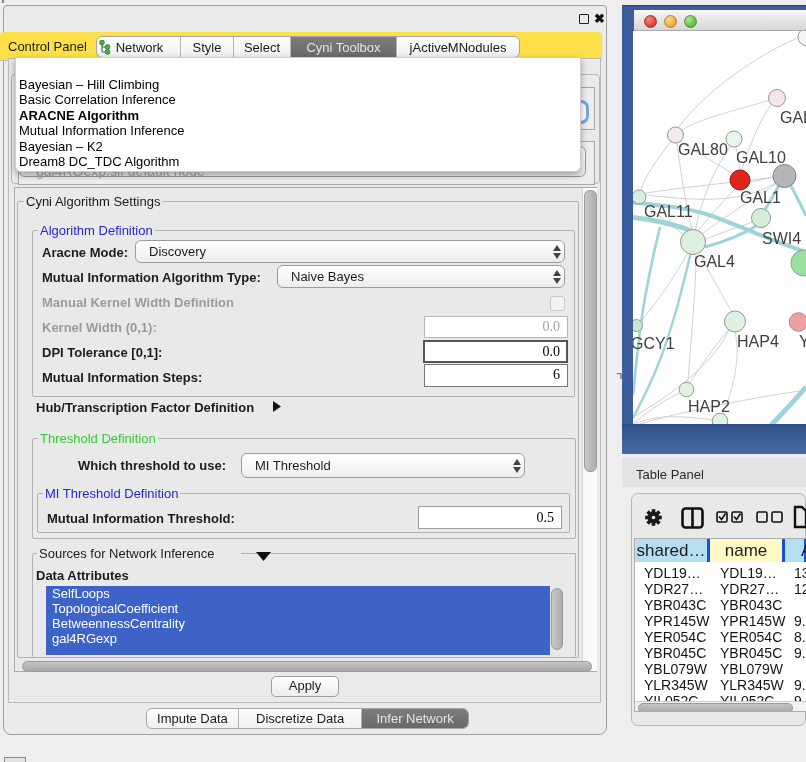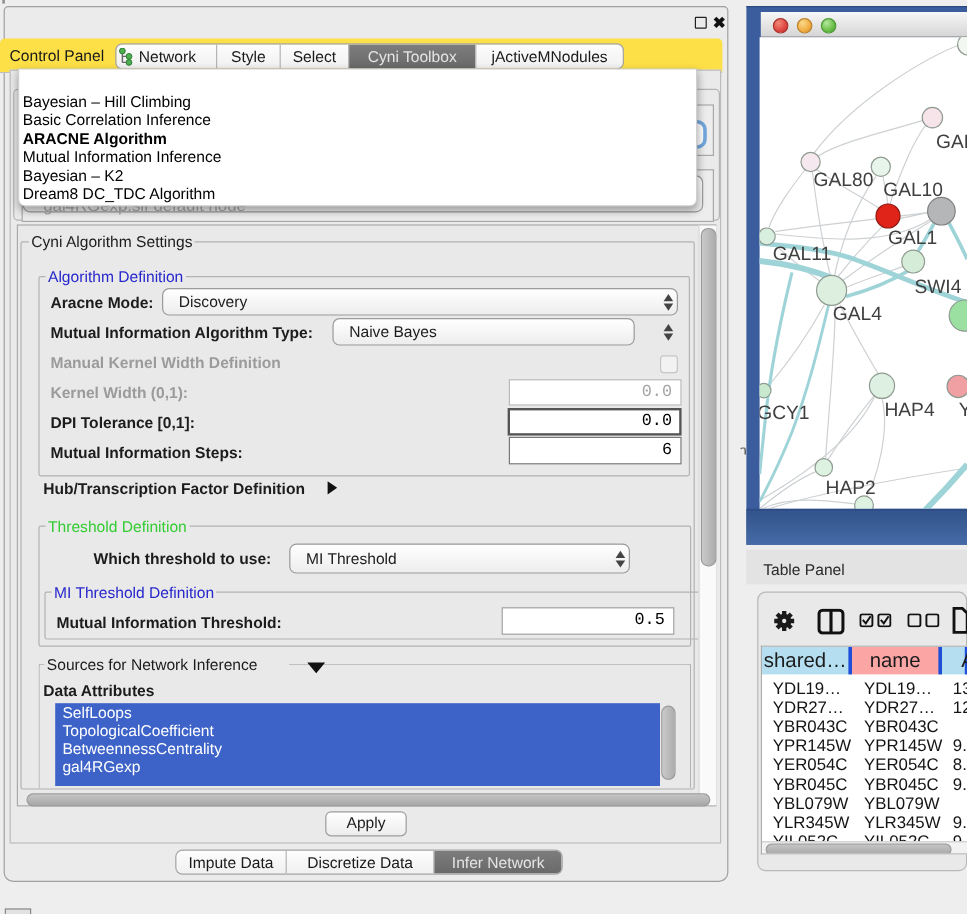--- a/index.html
+++ b/index.html
@@ -40,21 +40,21 @@
        border:1px solid #cfcfcf;border-radius:0 0 6px 6px;box-sizing:border-box;
        box-shadow:0 3px 7px rgba(0,0,0,0.35);}
   #popup .hint{position:absolute;left:180px;top:3px;color:#a9a9a9;}
   #popup .li{position:absolute;left:3px;font-size:13px;color:#000;white-space:nowrap;}
   
   #viewport{left:14px;top:187px;width:583px;height:485px;border:1px solid #ababab;
        background:#e9e9e9;box-sizing:border-box;}
   .group{position:absolute;border:1px solid #b2b2b2;border-radius:2px;}
   .gtitle{position:absolute;top:-8px;background:#e9e9e9;padding:0 2px;white-space:nowrap;}
   .fld{position:absolute;background:#fff;box-sizing:border-box;text-align:right;
-       font-size:14px;font-family:Liberation Mono, monospace;}
+       font-size:14px;font-family:Liberation Serif, serif;}
   .arrows{position:absolute;width:9px;height:14px;}
   .arrows:before,.arrows:after{content:"";position:absolute;left:0;border-left:4.5px solid transparent;
        border-right:4.5px solid transparent;}
   .arrows:before{top:0;border-bottom:6px solid #444;}
   .arrows:after{bottom:0;border-top:6px solid #444;}
   
   .sb-v{position:absolute;background:#fafafa;border-left:1px solid #d5d5d5;}
   .thumb-v{position:absolute;background:linear-gradient(90deg,#c9c9c9,#adadad);border:1px solid #9a9a9a;border-radius:6px;}
   .thumb-h{position:absolute;background:linear-gradient(#c4c4c4,#a8a8a8);border:1px solid #9a9a9a;border-radius:6px;}
   
@@ -136,21 +136,21 @@
   <span class="gtitle" style="left:5px;color:#2727cc;">Algorithm Definition</span>
 </div>
 
 <div class="abs b" style="left:42px;top:245px;">Aracne Mode:</div>
 <div class="abs combo" style="left:135px;top:240px;width:430px;height:23px;">
   <span style="position:absolute;left:13px;top:3px;">Discovery</span>
   <span class="arrows" style="left:417px;top:4px;"></span>
 </div>
 
 <div class="abs b" style="left:42px;top:270px;">Mutual Information Algorithm Type:</div>
-<div class="abs combo" style="left:277px;top:265px;width:252px;height:23px;">
+<div class="abs combo" style="left:277px;top:265px;width:288px;height:23px;">
   <span style="position:absolute;left:13px;top:3px;">Naive Bayes</span>
   <span class="arrows" style="left:275px;top:4px;"></span>
 </div>
 
 <div class="abs b gray" style="left:42px;top:295px;">Manual Kernel Width Definition</div>
 <div class="abs" style="left:550px;top:296px;width:13px;height:13px;background:#f2f2f2;
      border:1px solid #c6c6c6;border-radius:3px;"></div>
 
 <div class="abs b gray" style="left:42px;top:320px;">Kernel Width (0,1):</div>
 <div class="abs fld" style="left:424px;top:316px;width:144px;height:22px;border:1px solid #b8b8b8;
@@ -171,21 +171,21 @@
 
 <div class="abs group" style="left:32px;top:438px;width:542px;height:99px;">
   <span class="gtitle" style="left:5px;color:#33cc33;">Threshold Definition</span>
 </div>
 <div class="abs b" style="left:78px;top:458px;">Which threshold to use:</div>
 <div class="abs combo" style="left:241px;top:453px;width:284px;height:25px;">
   <span style="position:absolute;left:13px;top:4px;">MI Threshold</span>
   <span class="arrows" style="left:271px;top:5px;"></span>
 </div>
 
-<div class="abs group" style="left:37px;top:493px;width:531px;height:38px;padding-left:20px;">
+<div class="abs group" style="left:37px;top:493px;width:531px;height:38px;">
   <span class="gtitle" style="left:5px;color:#2727cc;">MI Threshold Definition</span>
 </div>
 <div class="abs b" style="left:47px;top:511px;">Mutual Information Threshold:</div>
 <div class="abs fld" style="left:418px;top:506px;width:144px;height:23px;border:1px solid #9e9e9e;
      color:#000;line-height:21px;padding-right:7px;">0.5</div>
 
 <div class="abs group" style="left:32px;top:553px;width:542px;height:103px;border-bottom:none;">
   <span class="gtitle" style="left:4px;padding-right:26px;">Sources for Network Inference</span>
 </div>
 <svg class="abs" style="left:256px;top:551px;" width="15" height="11">
@@ -329,21 +329,21 @@
 <svg class="abs" style="left:756px;top:511px;" width="27" height="12" viewBox="0 0 27 12">
   <rect x="1" y="1" width="10" height="10" rx="1.5" fill="none" stroke="#111" stroke-width="1.6"></rect>
   <rect x="16" y="1" width="10" height="10" rx="1.5" fill="none" stroke="#111" stroke-width="1.6"></rect>
 </svg>
 <svg class="abs" style="left:793px;top:505px;" width="14" height="24" viewBox="0 0 14 24">
   <path d="M 2 2 L 9 2 L 13 6 L 13 22 L 2 22 Z" fill="none" stroke="#111" stroke-width="2.4"></path>
 </svg>
 
 <div class="abs" id="tbl">
   <div class="hc" style="left:0px;width:75px;background:#b5dff0;">shared…</div>
-  <div class="hc" style="left:75px;width:75px;background:#fca5a5;">name</div>
+  <div class="hc" style="left:75px;width:75px;background:#fef9c3;">name</div>
   <div class="hc" style="left:150px;width:22px;background:#b5dff0;text-align:left;padding-left:16px;">A</div>
   <div class="abs" style="left:0;top:23px;width:172px;height:139px;">
     <div class="row" style="top:3px;">
         <span class="c1">YDL19…</span>
         <span class="c2">YDL19…</span>
         <span class="c3">13</span>
       </div>
     <div class="row" style="top:19px;">
         <span class="c1">YDR27…</span>
         <span class="c2">YDR27…</span>

